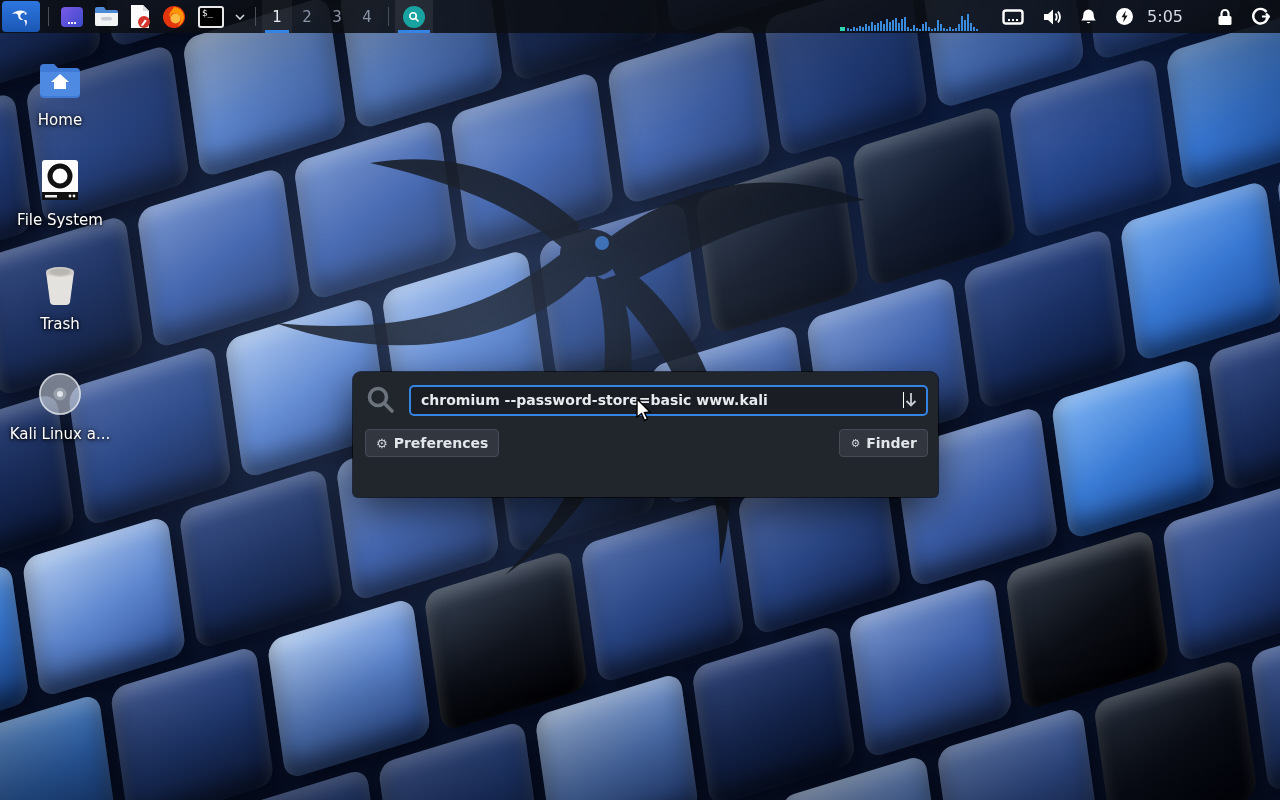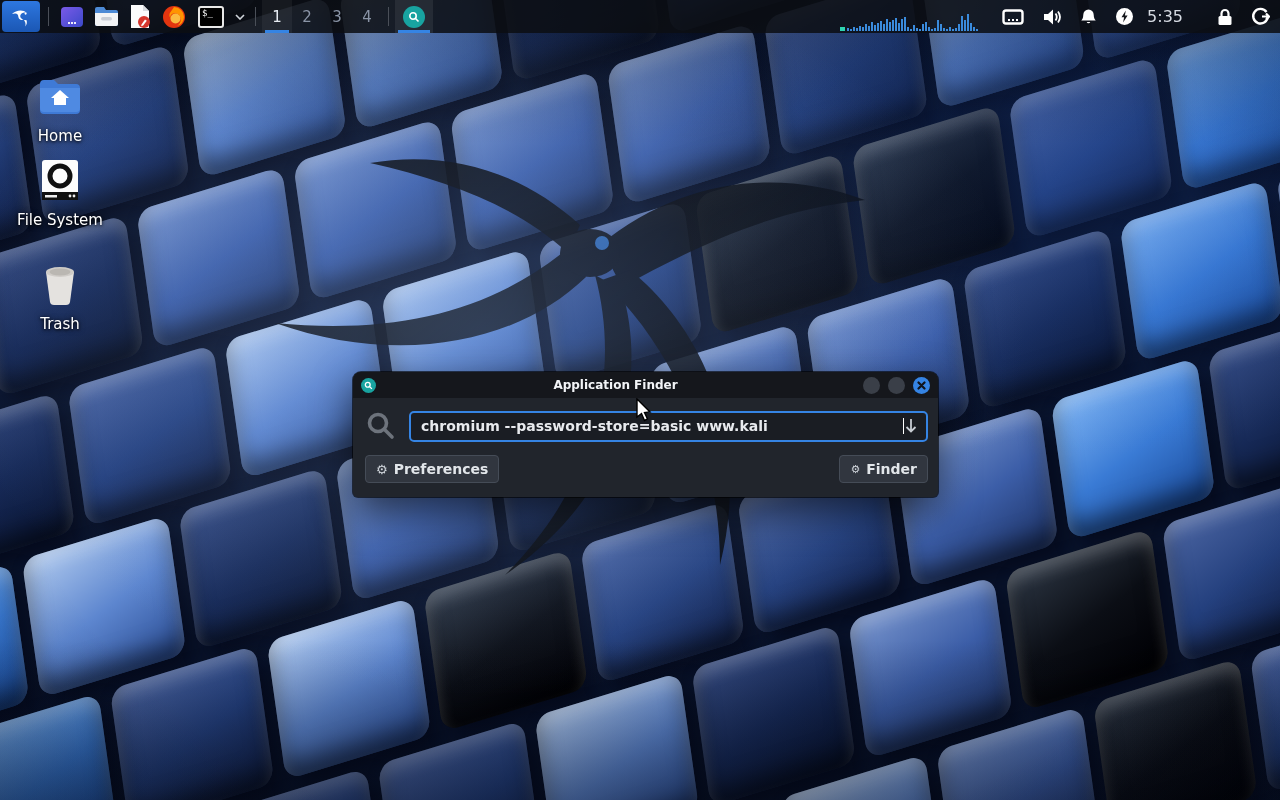--- a/index.html
+++ b/index.html
@@ -151,21 +151,21 @@
       <path d="M350 150 C430 85 525 72 615 105 C520 115 445 152 372 192 Z"></path>
       <path d="M345 180 C372 280 345 390 255 480 C360 408 402 300 372 195 Z"></path>
       <path d="M352 185 C420 250 470 350 470 470 C500 350 460 240 380 175 Z"></path>
       <ellipse cx="340" cy="158" rx="30" ry="24"></ellipse>
     </g>
     <circle cx="352" cy="148" r="7" fill="#2f6fc0" opacity=".9"></circle>
   </svg>
 
   <div class="wp-overlay"></div>
 
-  <div class="desk-icon" style="top:72px">
+  <div class="desk-icon" style="top:56px">
     <div class="ic">
       <svg width="44" height="36" viewBox="0 0 44 36">
           <path d="M2 6 q0-4 4-4 h10 l4 4 h18 q4 0 4 4 v22 q0 4-4 4 H6 q-4 0-4-4 Z" fill="#3f7ad6"></path>
           <path d="M2 10 h40 v20 q0 4-4 4 H6 q-4 0-4-4 Z" fill="#4f8ae2"></path>
           <path d="M22 12 l9 8 h-3 v7 h-12 v-7 h-3 Z" fill="#fff"></path>
         </svg>
     </div>
     <div class="lbl">Home</div>
   </div>
 
@@ -187,20 +187,31 @@
           <circle cx="20" cy="17" r="10" fill="none" stroke="#111" stroke-width="5"></circle>
           <rect x="2" y="33" width="36" height="8" fill="#111"></rect>
           <rect x="5" y="36" width="12" height="2.5" fill="#eee"></rect>
           <circle cx="30" cy="37" r="1.4" fill="#eee"></circle>
           <circle cx="34" cy="37" r="1.4" fill="#eee"></circle>
         </svg>
     </div>
     <div class="lbl">File System</div>
   </div>
 
+  <div class="desk-icon" style="top:370px">
+    <div class="ic">
+      <svg width="46" height="46" viewBox="0 0 46 46">
+          <circle cx="23" cy="23" r="21" fill="#cfd6de" opacity=".55"></circle>
+          <circle cx="23" cy="23" r="20" fill="none" stroke="#eef2f6" stroke-width="1.5" opacity=".7"></circle>
+          <circle cx="23" cy="23" r="6.5" fill="#9aa3ad" opacity=".9"></circle>
+          <circle cx="23" cy="23" r="3" fill="#dfe5ea"></circle>
+        </svg>
+    </div>
+    <div class="lbl">Kali Linux a...</div>
+  </div>
 
 </div>
 
 <div id="panel">
   <div class="p-left">
     <div id="kali-btn">
       <svg width="24" height="24" viewBox="0 0 24 24">
           <path d="M3 9 C7 5 14 4 18 8 C15 7 12 8 11.3 10.5 C10.8 12.6 12.5 14 14.5 14.6 C13 15.4 10.8 15 9.8 13.2 C9 11.7 9.5 9.8 8 9 C6.5 8.2 4.5 8.6 3 9 Z M14.8 15.2 C16.5 16.8 17 19 16.2 21.5 C17.8 19.8 18.4 17.2 17.4 15 Z" fill="#fff"></path>
           <circle cx="16.6" cy="8.6" r="1.1" fill="#fff"></circle>
         </svg>
@@ -345,54 +356,38 @@
           <path d="M8.5 1.5 a5.2 5.2 0 0 1 5.2 5.2 c0 3.6 1.4 5 2 5.8 H1.3 c.6-.8 2-2.2 2-5.8 A5.2 5.2 0 0 1 8.5 1.5 Z" fill="#fff"></path>
           <path d="M6.7 14 a1.9 1.9 0 0 0 3.6 0 Z" fill="#fff"></path>
         </svg>
     </div>
     <div class="tray-ic">
       <svg width="19" height="19" viewBox="0 0 19 19">
           <circle cx="9.5" cy="9.5" r="8.5" fill="#fff"></circle>
           <path d="M10.8 3.5 L6.5 10.2 h2.6 l-1 5.3 L12.6 8.5 h-2.7 Z" fill="#15171c"></path>
         </svg>
     </div>
-    <div id="clock">5:35</div>
+    <div id="clock">5:05</div>
     <div class="p-sep tall"></div>
     <div class="tray-ic">
       <svg width="16" height="18" viewBox="0 0 16 18">
           <rect x="1.5" y="8" width="13" height="9" rx="1.5" fill="#fff"></rect>
           <path d="M4.5 8 V5.5 a3.5 3.5 0 0 1 7 0 V8" stroke="#fff" stroke-width="2.2" fill="none"></path>
         </svg>
     </div>
     <div class="tray-ic" style="margin-right:2px">
       <svg width="19" height="19" viewBox="0 0 19 19">
           <path d="M15.5 5 A7.3 7.3 0 1 0 16.8 9.5" stroke="#fff" stroke-width="2.4" fill="none"></path>
           <path d="M11 9.5 h7 l-3-3 M18 9.5 l-3 3" stroke="#fff" stroke-width="2.2" fill="none"></path>
         </svg>
     </div>
   </div>
 </div>
 
 <div id="finder">
-  <div id="finder-titlebar">
-    <div class="teal-circle" style="width:15px;height:15px">
-      <svg width="9" height="9" viewBox="0 0 12 12">
-          <circle cx="5" cy="5" r="3.2" fill="none" stroke="#fff" stroke-width="1.8"></circle>
-          <path d="M7.5 7.5 L10.5 10.5" stroke="#fff" stroke-width="1.8"></path>
-        </svg>
-    </div>
-    <div id="finder-title">Application Finder</div>
-    <div class="win-ctl"></div>
-    <div class="win-ctl"></div>
-    <div class="win-ctl close">
-      <svg width="9" height="9" viewBox="0 0 9 9">
-          <path d="M1.5 1.5 L7.5 7.5 M7.5 1.5 L1.5 7.5" stroke="#10131a" stroke-width="2.2" stroke-linecap="round"></path>
-        </svg>
-    </div>
-  </div>
 
   <div id="finder-body">
     <div class="search-row">
       <svg width="32" height="32" viewBox="0 0 32 32">
           <circle cx="13" cy="13" r="8.5" fill="none" stroke="#6d737c" stroke-width="3.6"></circle>
           <path d="M19.5 19.5 L27 27" stroke="#6d737c" stroke-width="3.6" stroke-linecap="round"></path>
         </svg>
       <div id="finder-input">
         <span class="txt">chromium --password-store=basic www.kali</span>
           <span class="caret"></span>

